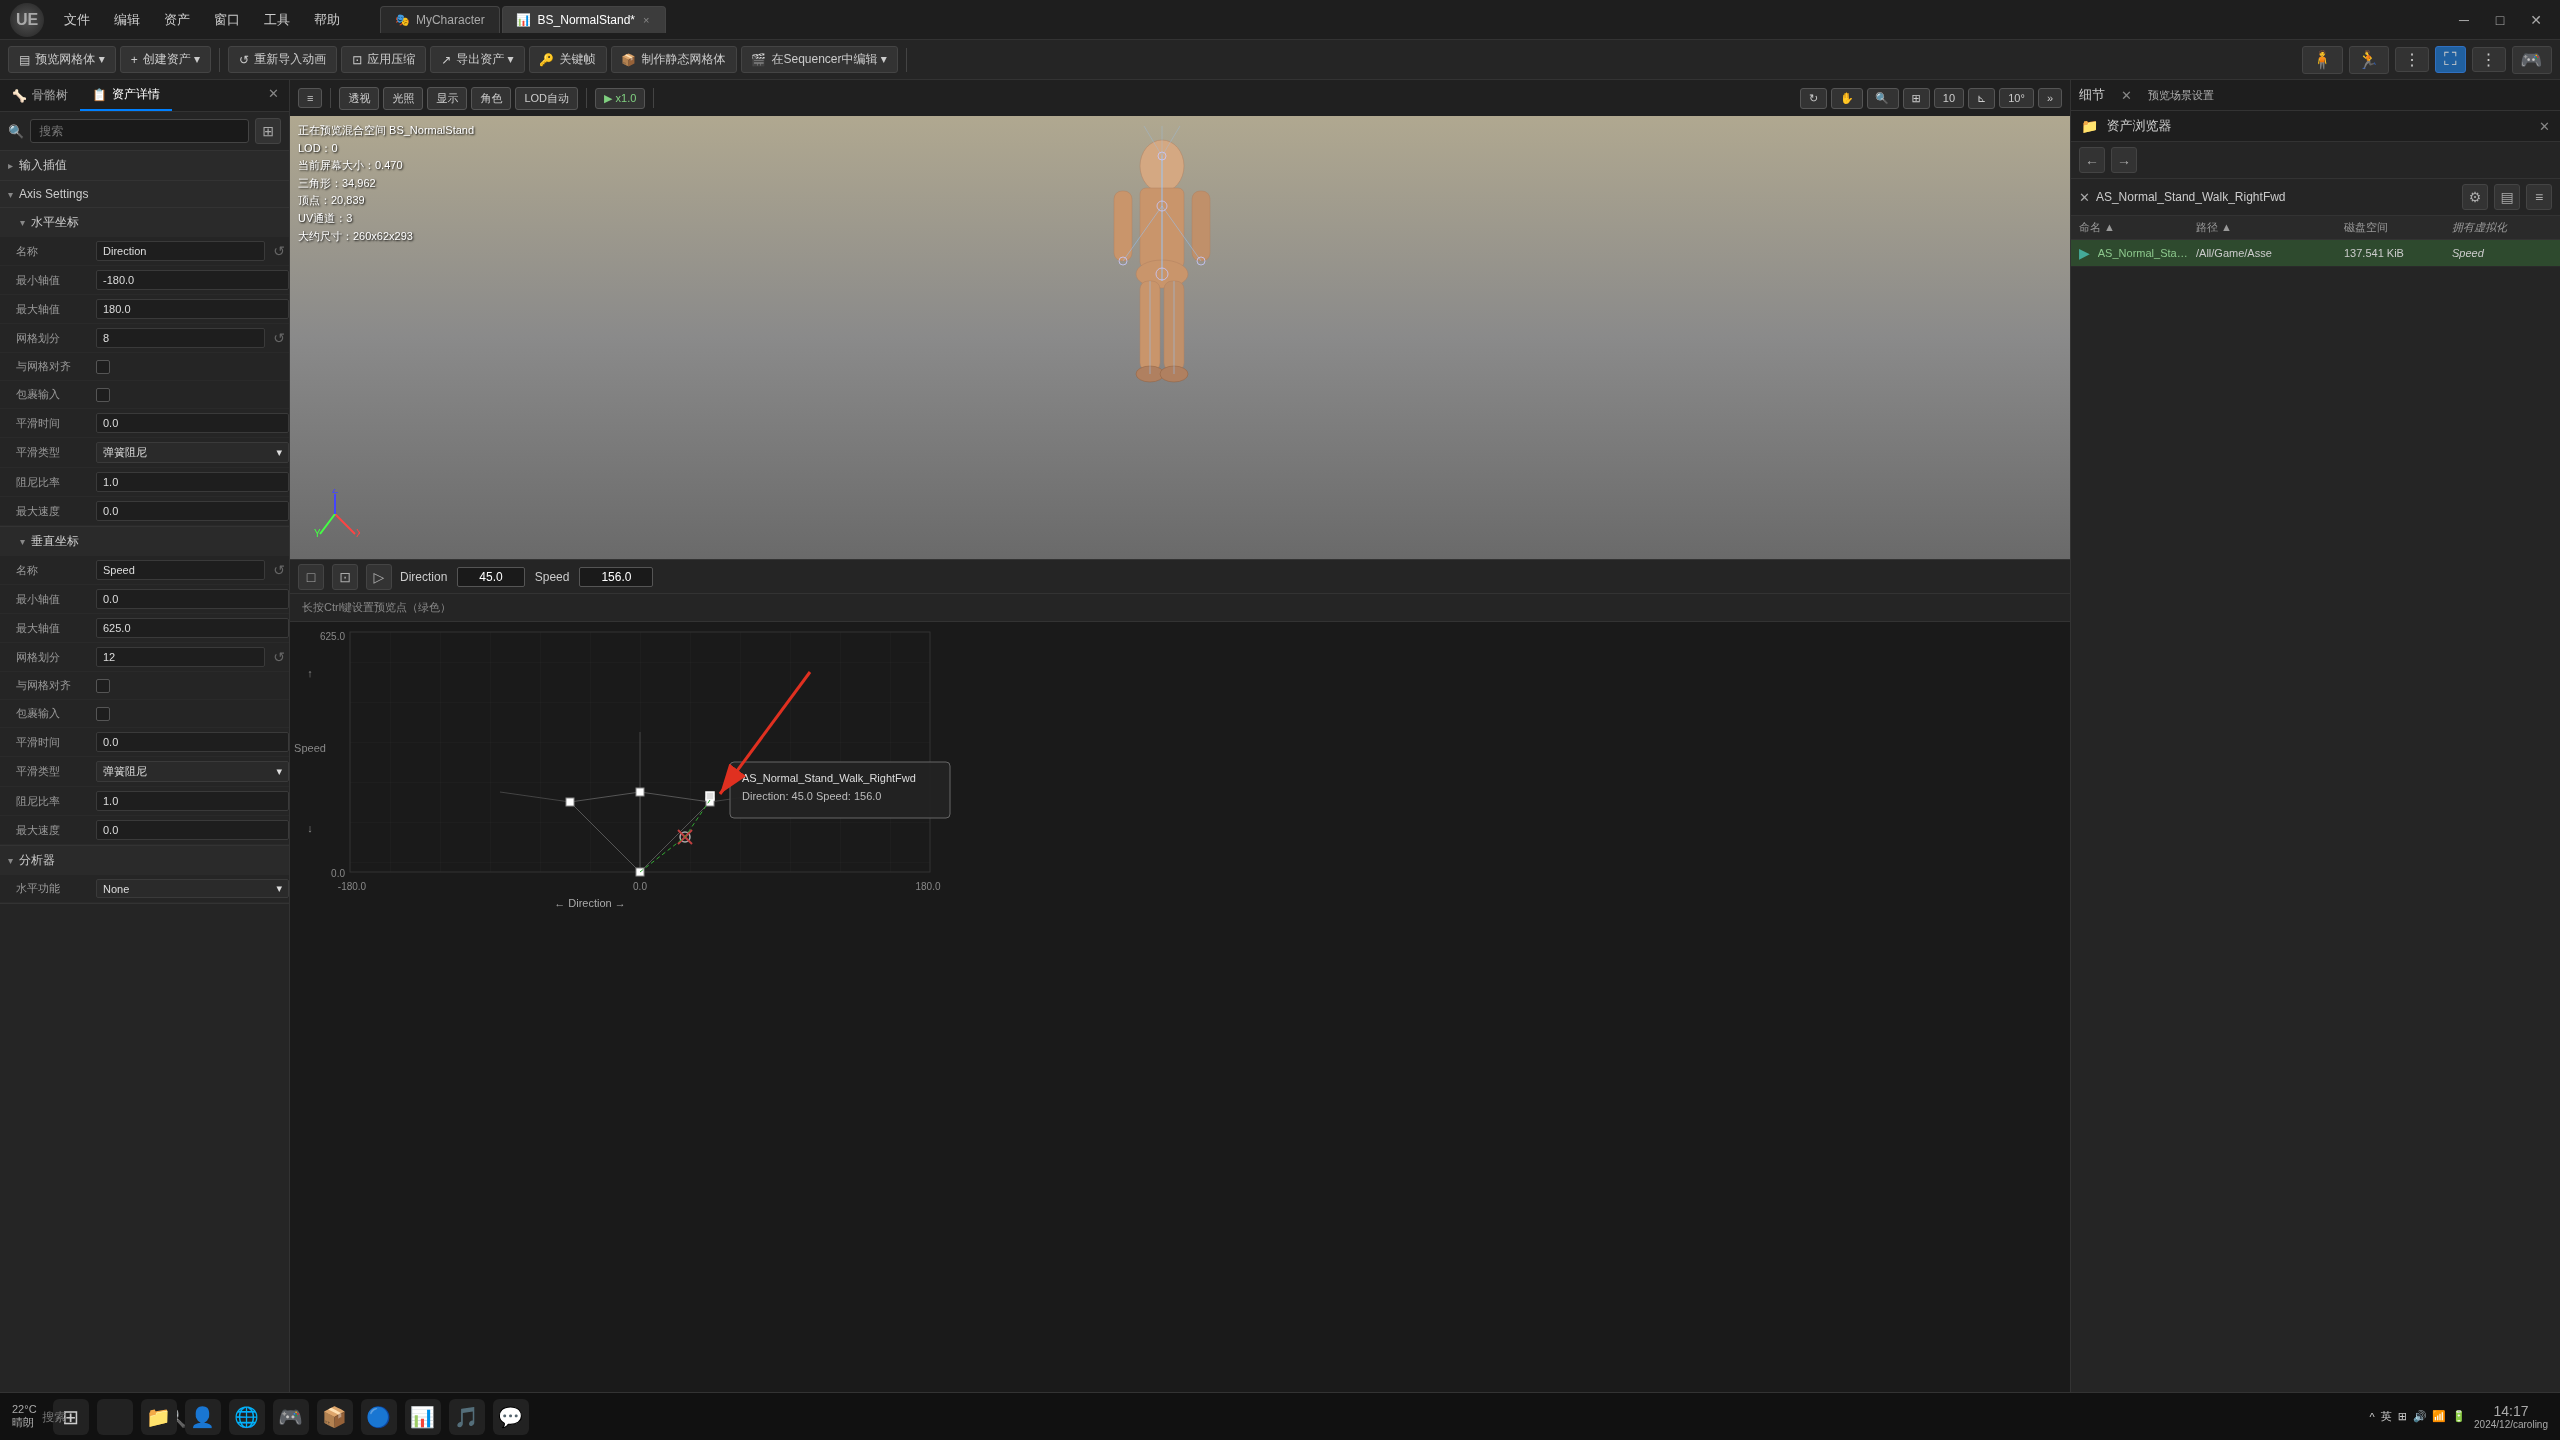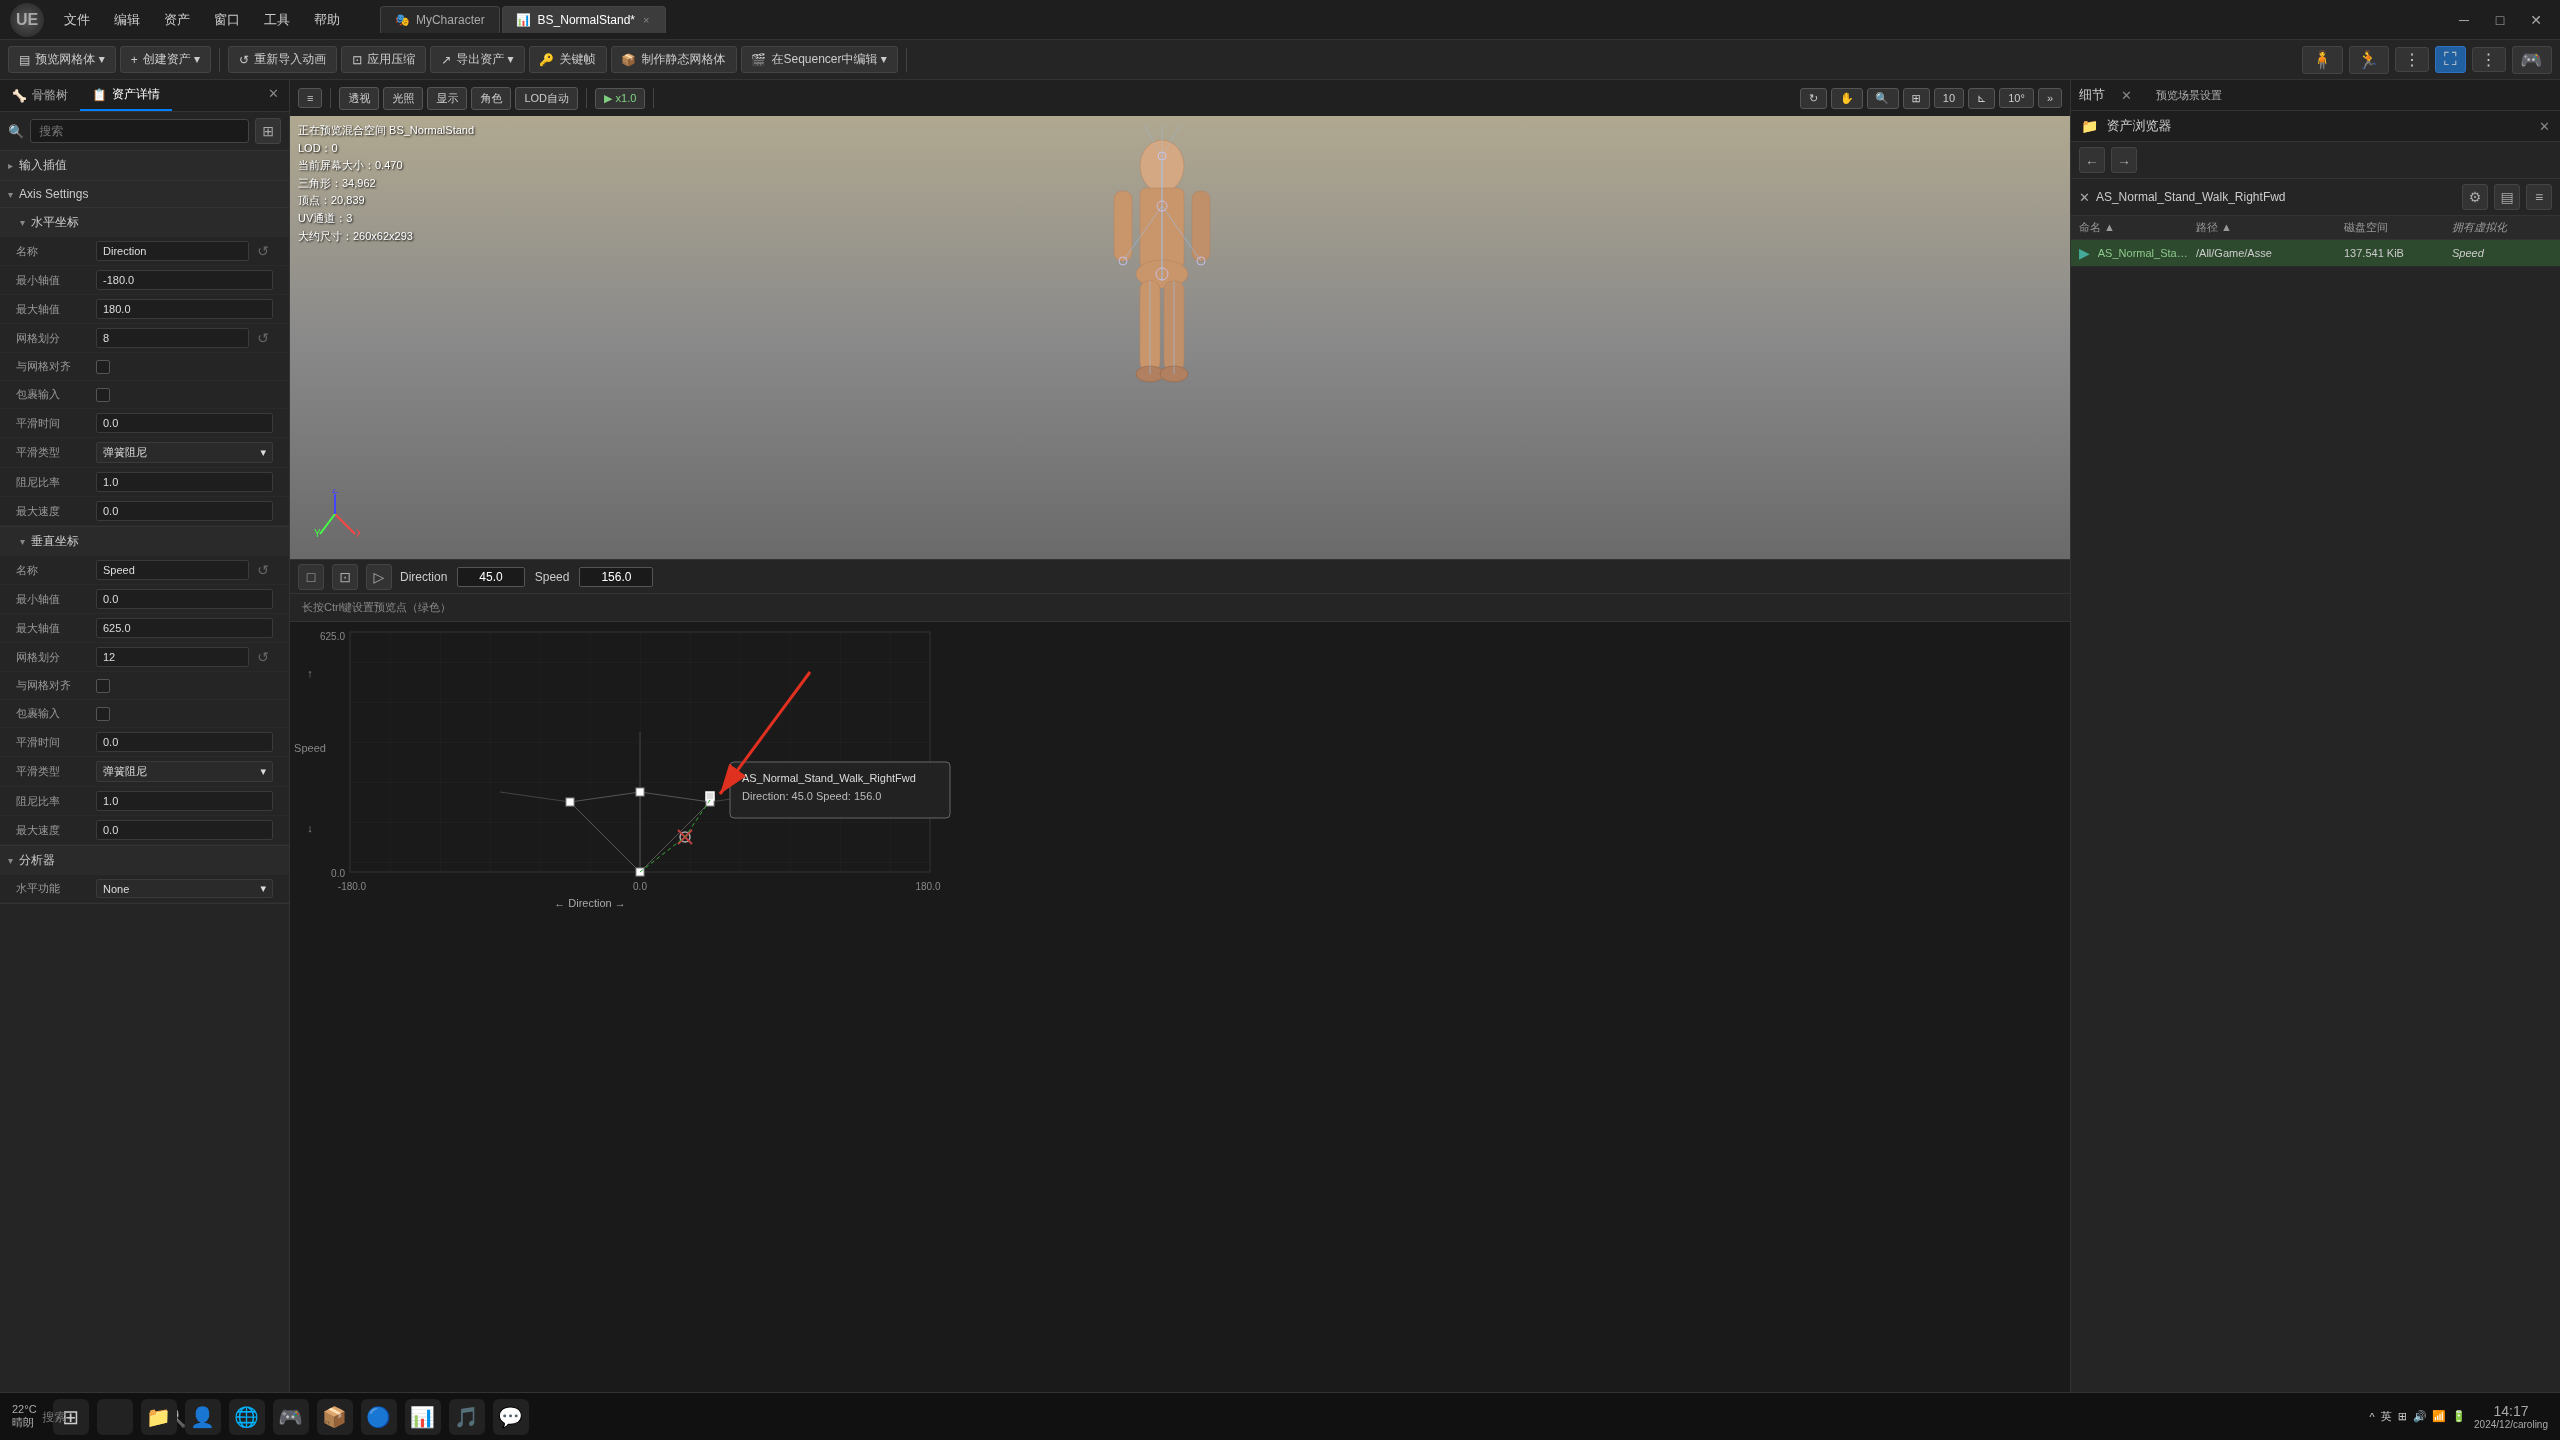--- a/index.html
+++ b/index.html
@@ -214,21 +214,21 @@
       background: #2a2a2a;
       cursor: pointer;
       gap: 6px;
       font-size: 12px;
       color: #ccc;
     }
     .prop-arrow { color: #888; font-size: 10px; }
     .prop-row {
       display: flex;
       align-items: center;
-      padding: 4px 16px 4px 16px;
+      padding: 4px 0 4px 16px;
       border-bottom: 1px solid #2a2a2a;
       min-height: 28px;
     }
     .prop-label {
       width: 80px;
       font-size: 11px;
       color: #999;
       flex-shrink: 0;
     }
     .prop-value {
@@ -1016,21 +1016,21 @@
       </div>
 
     </div>
   </div>
 
   <div id="right-panel">
 
     <div style="display:flex;align-items:center;padding:6px 8px;background:#1e1e1e;border-bottom:1px solid #333;gap:8px;">
       <span style="font-size:13px;color:#ccc;">细节</span>
       <span style="color:#888;cursor:pointer;margin-left:8px;">✕</span>
-      <span style="margin-left:16px;font-size:11px;color:#aaa;">预览场景设置</span>
+      <span style="margin-left:8px;font-size:11px;color:#aaa;">预览场景设置</span>
     </div>
 
     <div id="asset-browser-header">
       <span class="ab-icon">📁</span>
       <span class="ab-title">资产浏览器</span>
       <span class="ab-close">✕</span>
     </div>
 
     <div class="ab-nav">
       <div class="ab-nav-btn">←</div>

